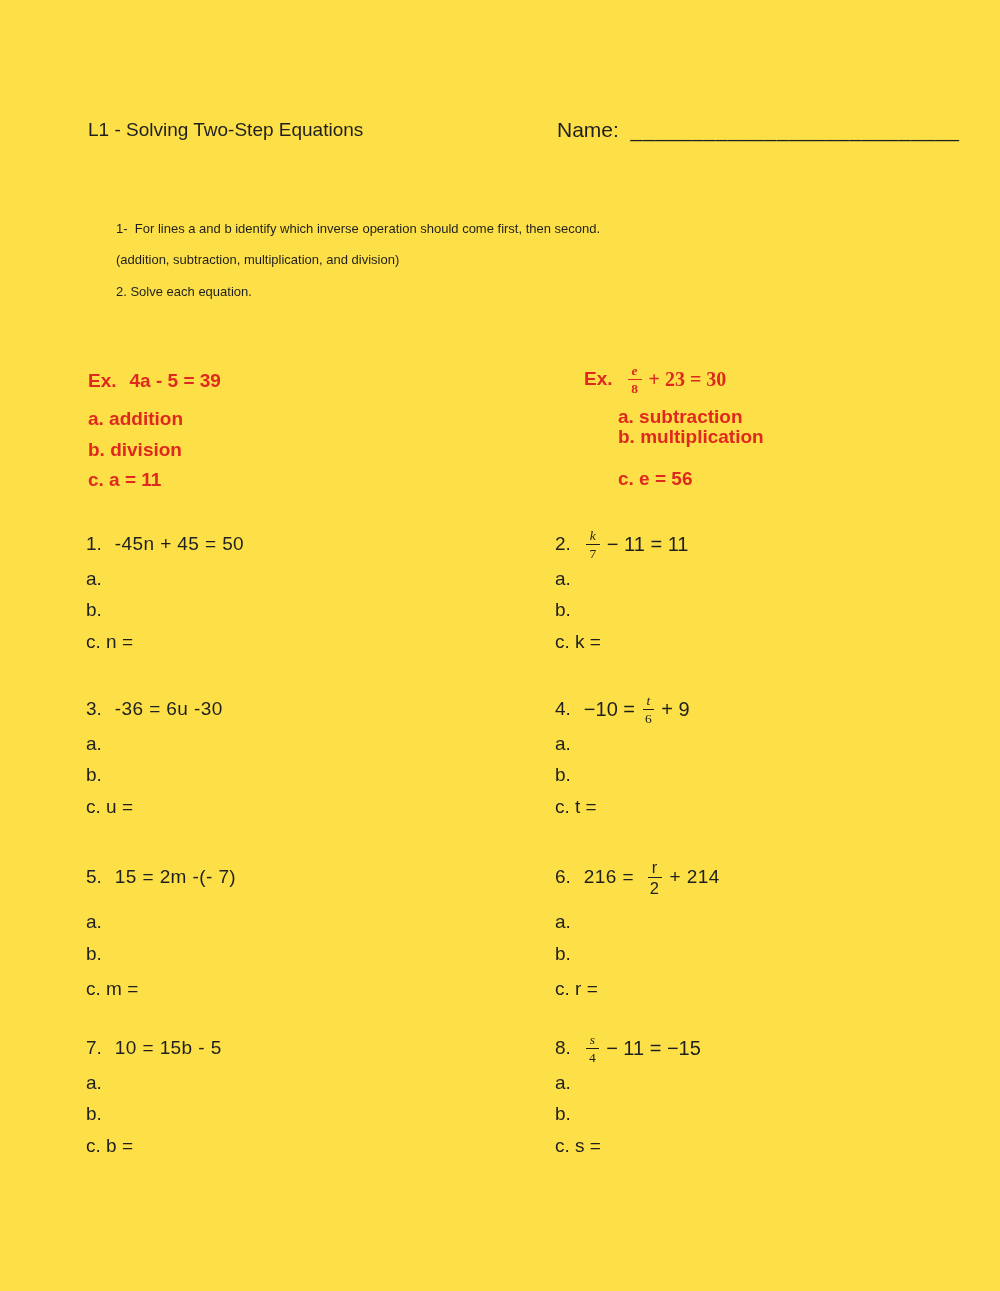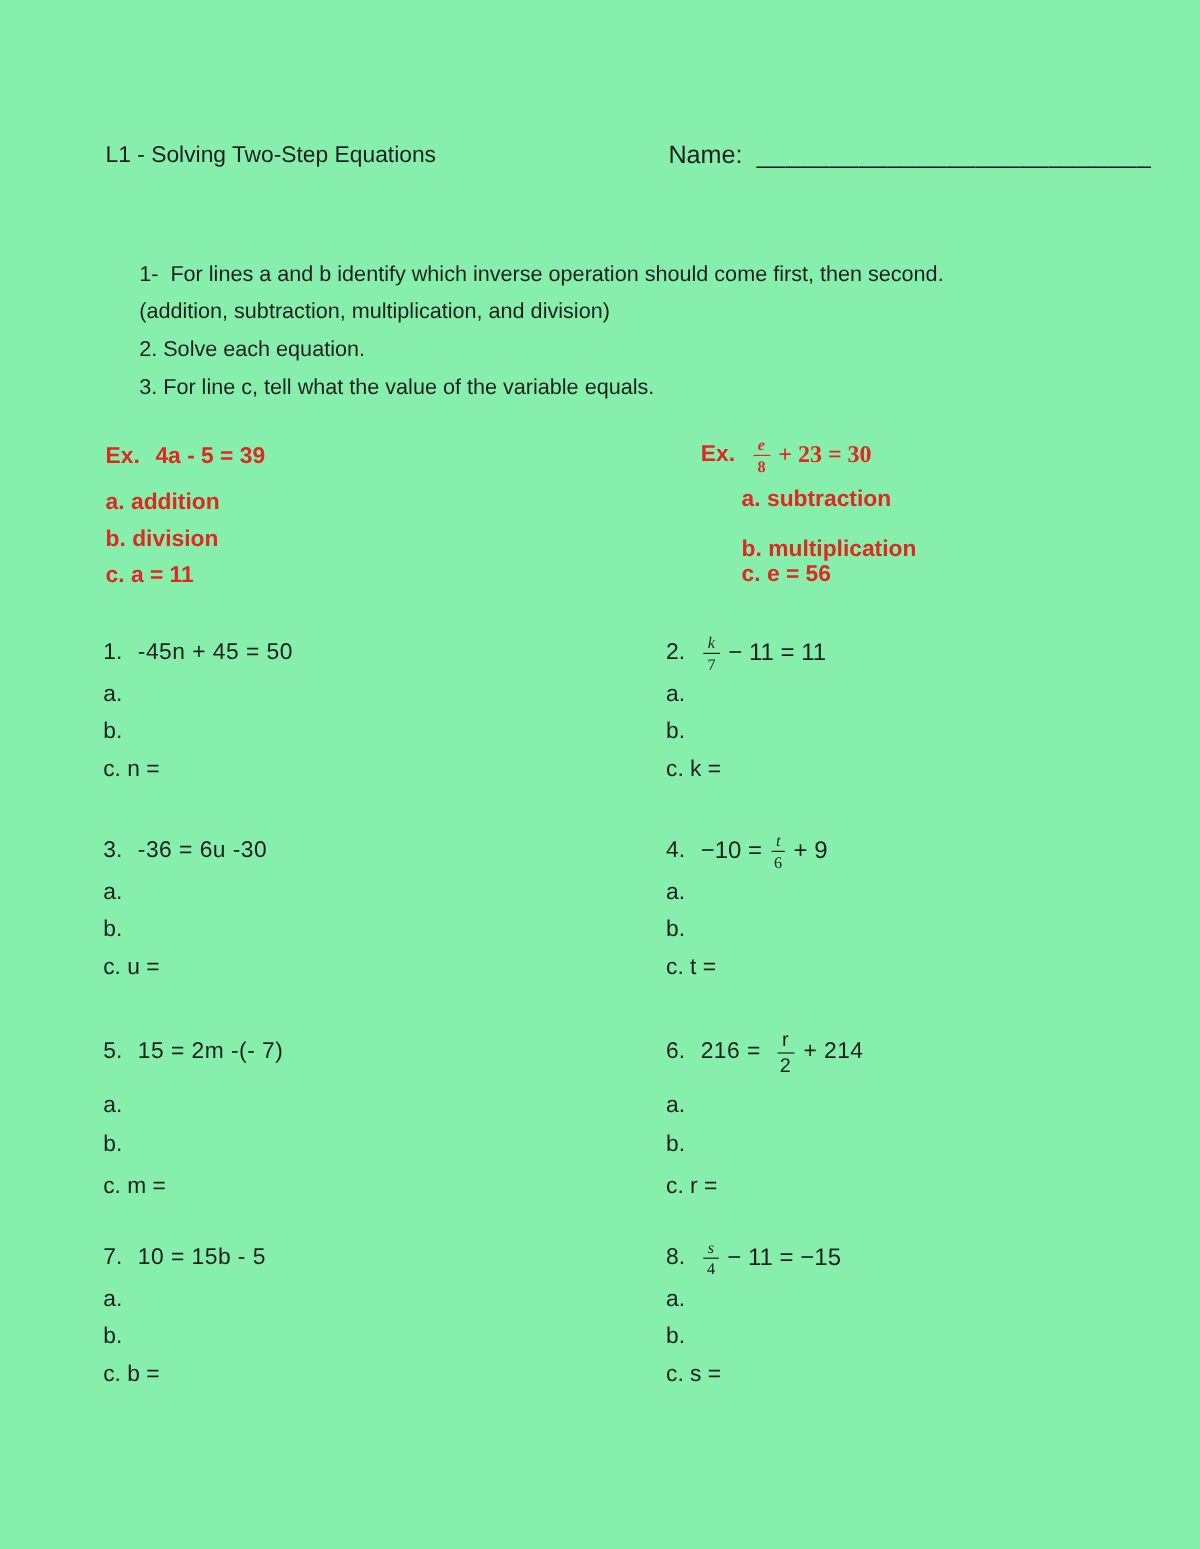--- a/index.html
+++ b/index.html
@@ -1,39 +1,39 @@
 <!DOCTYPE html>
 <html><head>
 <meta charset="utf-8">
 <style>
   html,body{margin:0;padding:0;background:#ffffff;}
   .sheet{
-    position:relative;width:1000px;height:1291px;background:#86efac;
+    position:relative;width:1000px;height:1291px;background:#fde047;
     font-family:"Liberation Sans",sans-serif;color:#1f1f1f;overflow:hidden;
   }
   .abs{position:absolute;}
   .t{white-space:pre;}
   
   .title{left:88px;top:119px;font-size:19px;}
   .name-row{left:557px;top:118px;font-size:21px;}
   .date-row{left:557px;top:152px;font-size:19px;}
   .blank{letter-spacing:0.5px;}
   
-  .instructions{left:116px;top:213px;font-size:18px;line-height:31.4px;}
+  .instructions{left:116px;top:213px;font-size:13px;line-height:31.4px;}
   .instructions div{white-space:pre;}
   
   .red{color:#df2920;font-weight:bold;}
   .ex-left{left:88px;top:369px;font-size:19px;}
   .ex-right{left:584px;top:358px;font-size:19px;}
   .ex-line{position:absolute;left:0;white-space:pre;}
   .ex-right .ex-line{left:34px;}
   .ex-eq-row{position:absolute;left:0;top:0;display:flex;align-items:center;height:42px;white-space:pre;}
   .ex-left .ex-eq-row{height:24px;}
   .exa{top:39px}.exb{top:70px}.exc{top:100px}
-  .ex-right .exa{top:48px}.ex-right .exb{top:89px}.ex-right .exc{top:110px}
+  .ex-right .exa{top:48px}.ex-right .exb{top:68px}.ex-right .exc{top:110px}
   
   .problem{position:absolute;width:430px;font-size:19px;}
   .eq-row{display:flex;align-items:center;height:40px;white-space:pre;}
   .pnum{margin-right:13px;}
   .eq-comic{letter-spacing:0.4px;white-space:pre;}
   .eq-serif{font-family:Liberation Sans, sans-serif;font-size:20px;white-space:pre;}
   .ans{position:absolute;left:0;white-space:pre;}
   .row-std .ans-a{top:44px}.row-std .ans-b{top:75px}.row-std .ans-c{top:107px}
   .row-tall .ans-a{top:54px}.row-tall .ans-b{top:86px}.row-tall .ans-c{top:121px}
   
@@ -56,21 +56,20 @@
   <div class="abs name-row">
     <span class="t">Name:</span>
     <span class="t"> </span><span class="t blank">___________________________</span>
   </div>
 
 
   <div class="abs instructions">
     <div>1-  For lines a and b identify which inverse operation should come first, then second.</div>
     <div>(addition, subtraction, multiplication, and division)</div>
     <div>2. Solve each equation.</div>
-    <div>3. For line c, tell what the value of the variable equals.</div>
   </div>
 
   <div class="abs ex-left red">
     <div class="ex-eq-row">
       <span class="pnum t">Ex.</span>
       <span class="t">4a - 5 = 39</span>
     </div>
     <div class="ex-line exa">a. addition</div>
     <div class="ex-line exb">b. division</div>
     <div class="ex-line exc">c. a = 11</div>

